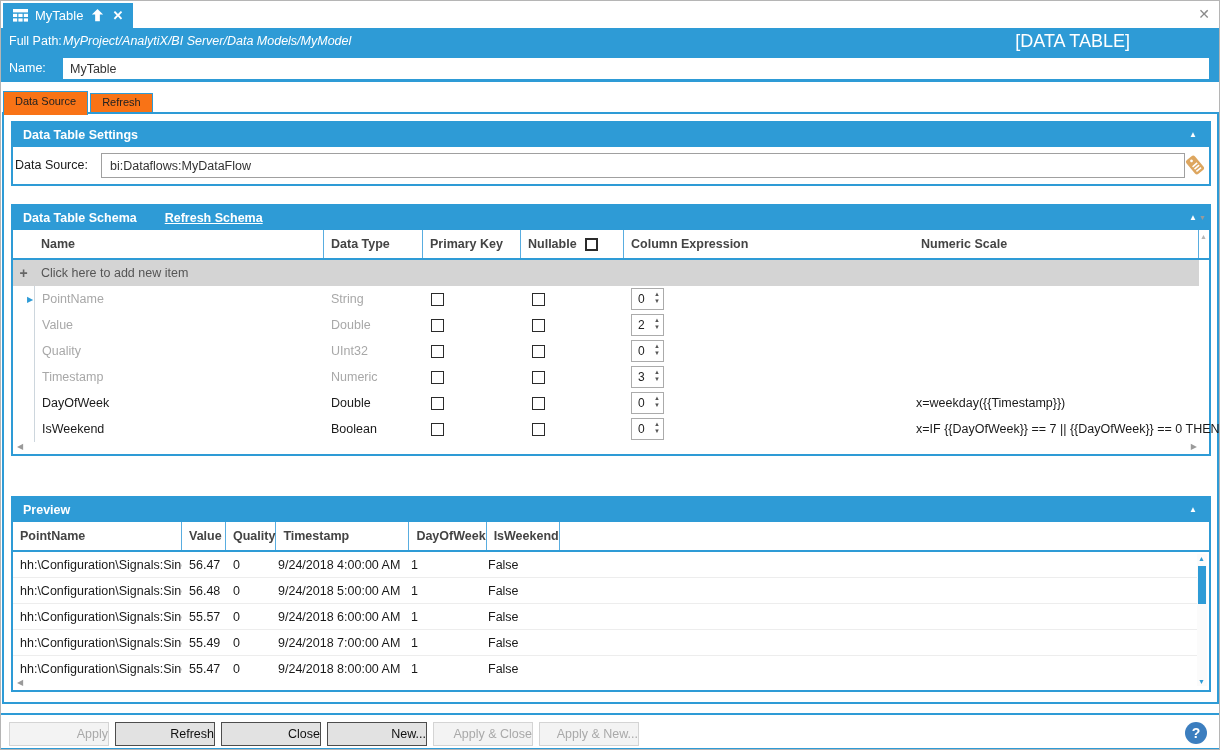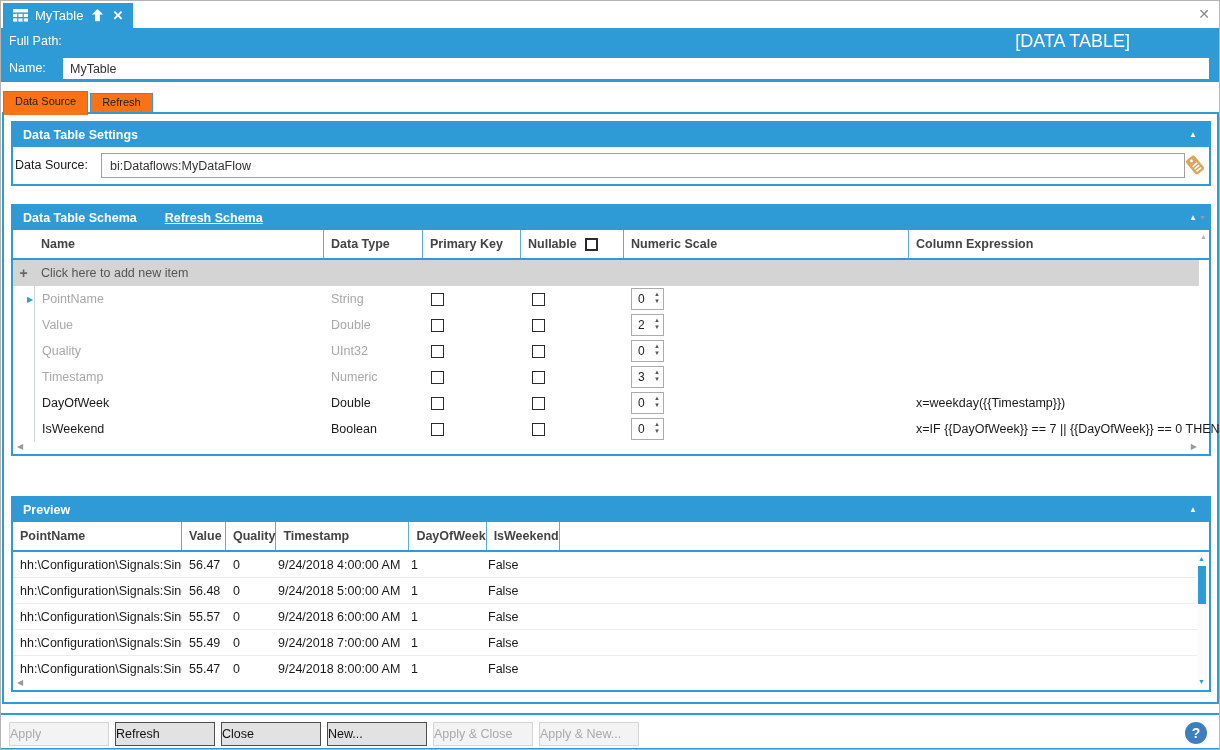--- a/index.html
+++ b/index.html
@@ -113,21 +113,21 @@
 
   .vscrollbar { position:absolute; top:56px; right:2px; width:10px; bottom:4px; background:#fbfbfb; }
   .vscrollbar .va-up { position:absolute; top:1px; left:1px; font-size:7px; color:#2E9BD6; }
   .vscrollbar .va-dn { position:absolute; bottom:1px; left:1px; font-size:7px; color:#2E9BD6; }
   .vscrollbar .vthumb { position:absolute; top:12px; left:1px; width:8px; height:38px; background:#2E9BD6; }
 
   
   .button-bar { position:absolute; top:712px; left:0; width:100%; height:38px; background:#fff;
                 border-top:2px solid #2E9BD6; border-bottom:3px solid #2E9BD6; z-index:5; }
   .btn { position:absolute; top:7px; width:100px; height:24px; font-family:inherit; font-size:12.5px;
-         text-align:left; line-height:22px; cursor:default; }
+         text-align:right; line-height:22px; cursor:default; }
   .btn.on  { background:#e2e2e2; border:1px solid #4d4d4d; color:#111; }
   .btn.off { background:#f3f3f3; border:1px solid #d4d4d4; color:#a9a9a9; }
   .help-btn { position:absolute; right:12px; top:7px; width:22px; height:22px; border-radius:50%;
               background:#3C7EBF; color:#fff; font-size:14px; font-weight:bold; text-align:center;
               line-height:22px; cursor:pointer; }
 </style>
 </head>
 <body>
 
 <div id="window">
@@ -147,20 +147,21 @@
       <svg width="15" height="15" viewBox="0 0 16 16">
         <path d="M8 1 L14 7 L10.5 7 L10.5 14 L5.5 14 L5.5 7 L2 7 Z" fill="#fff"></path>
       </svg>
       <span class="tab-x">✕</span>
     </div>
     <span class="window-close">✕</span>
   </div>
 
   <div class="path-bar">
     <span class="pb-label">Full Path:</span>
+    <span class="pb-path">MyProject/AnalytiX/BI Server/Data Models/MyModel</span>
     <span class="pb-type">[DATA TABLE]</span>
   </div>
 
   <div class="name-bar">
     <span class="nb-label">Name:</span>
     <input class="name-input" type="text" value="MyTable" style="">
   </div>
 
   <div class="tab-strip">
     <div class="ptab active">Data Source</div>
@@ -197,22 +198,22 @@
 
     <div class="grid-hrow">
       <div class="hc c-sel"></div>
       <div class="hc c-name">Name</div>
       <div class="hc c-type">Data Type</div>
       <div class="hc c-pk">Primary Key</div>
       <div class="hc c-null">
         <span>Nullable</span>
         <input type="checkbox" class="hd-cb" style="">
       </div>
+      <div class="hc c-expr">Column Expression</div>
       <div class="hc c-scale">Numeric Scale</div>
-      <div class="hc c-expr">Column Expression</div>
       <div class="hc vlane">
         <span class="vup">▲</span>
       </div>
     </div>
 
     <div class="add-row">
       <span class="plus">+</span>
       <span class="add-text">Click here to add new item</span>
     </div>
 

